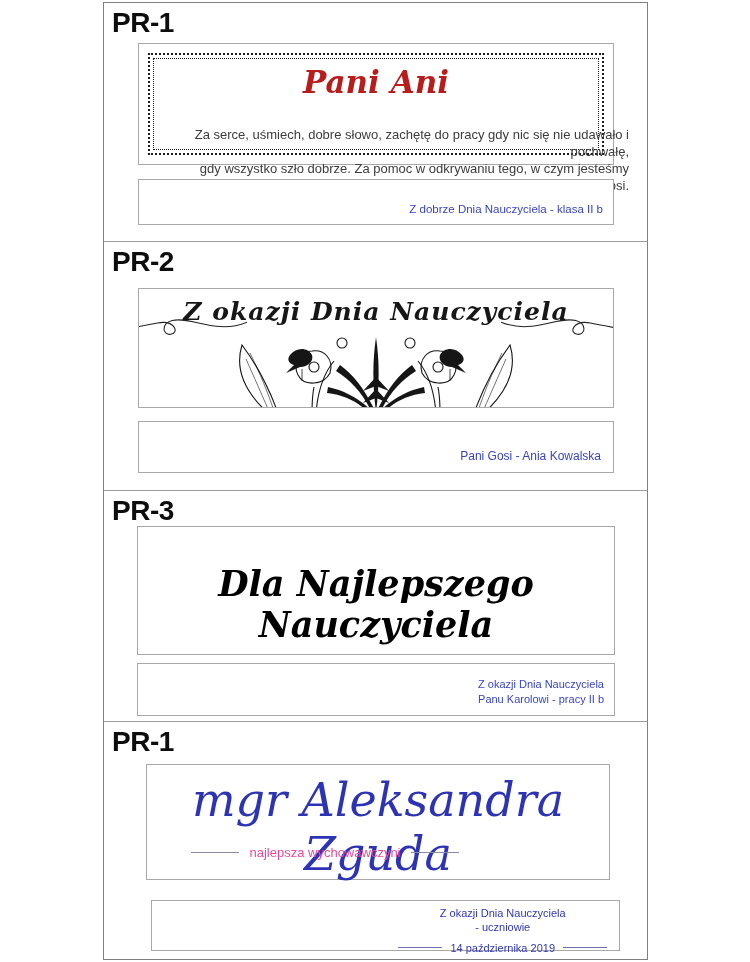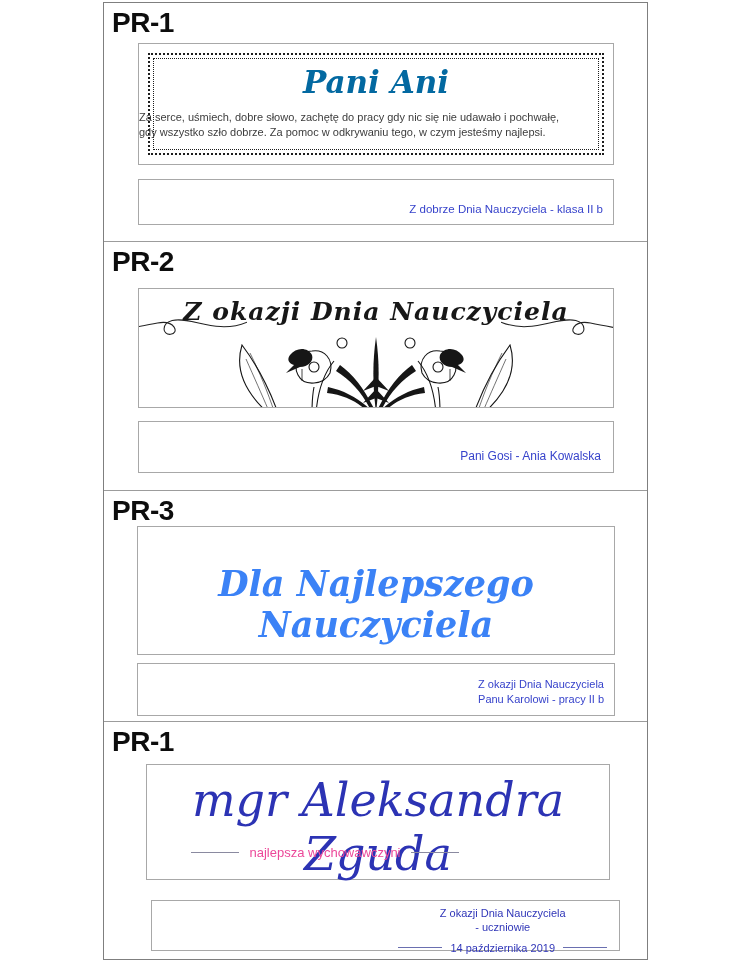--- a/index.html
+++ b/index.html
@@ -21,25 +21,25 @@
     color:#0d0d0d;letter-spacing:-0.5px;
   }
   .card,.strip{position:absolute;background:#fff;border:1px solid #a8a8a8;}
   
   #card1{left:34px;top:40px;width:474px;height:120px;}
   .dotted-outer{position:absolute;left:9px;top:9px;right:9px;bottom:9px;border:2px dotted #1c1c1c;}
   .dotted-inner{position:absolute;left:3px;top:3px;right:3px;bottom:3px;border:1px dotted #1c1c1c;}
   .title1{
     position:absolute;top:20px;left:0;width:100%;text-align:center;
     font-family:"DejaVu Serif",serif;font-style:italic;font-weight:bold;
-    font-size:31px;color:#0369a1;
+    font-size:31px;color:#b91c1c;
   }
   .body1{
-    position:absolute;top:66px;left:0;width:100%;text-align:left;
-    font-size:11px;line-height:1.32;color:#3c3c3c;margin:0;
+    position:absolute;top:66px;left:0;width:100%;text-align:right;
+    font-size:13px;line-height:1.32;color:#3c3c3c;margin:16px;
   }
   #strip1{left:34px;top:176px;width:474px;height:44px;}
   .strip-text{
     position:absolute;right:10px;bottom:6px;text-align:center;
     font-size:11.5px;color:#3743cb;line-height:1.35;
   }
   
   #card2{left:34px;top:46px;width:474px;height:118px;overflow:hidden;}
   .title2{
     position:absolute;top:8px;left:0;width:100%;text-align:center;
@@ -50,21 +50,21 @@
   .swirl.left{left:-14px;}
   .swirl.right{right:-10px;transform:scaleX(-1);}
   .floral{position:absolute;top:40px;left:50%;transform:translateX(-50%);}
   #strip2{left:34px;top:179px;width:474px;height:50px;}
   #strip2 .strip-text{font-size:12px;right:12px;bottom:8px;margin-top:16px;}
   
   #card3{left:33px;top:35px;width:476px;height:127px;}
   .title3{
     position:absolute;top:36px;left:0;width:100%;text-align:center;
     font-family:"DejaVu Serif",serif;font-style:italic;font-weight:bold;
-    font-size:35px;color:#3b82f6;
+    font-size:35px;color:#000000;
   }
   #strip3{left:33px;top:172px;width:476px;height:51px;}
   #strip3 .strip-text{right:10px;bottom:8px;font-size:11px;}
   
   #card4{left:42px;top:42px;width:462px;height:114px;}
   .title4{
     position:absolute;top:8px;left:0;width:100%;text-align:center;
     font-family:"DejaVu Serif",serif;font-style:italic;
     font-size:46px;color:#2c33b4;
   }

